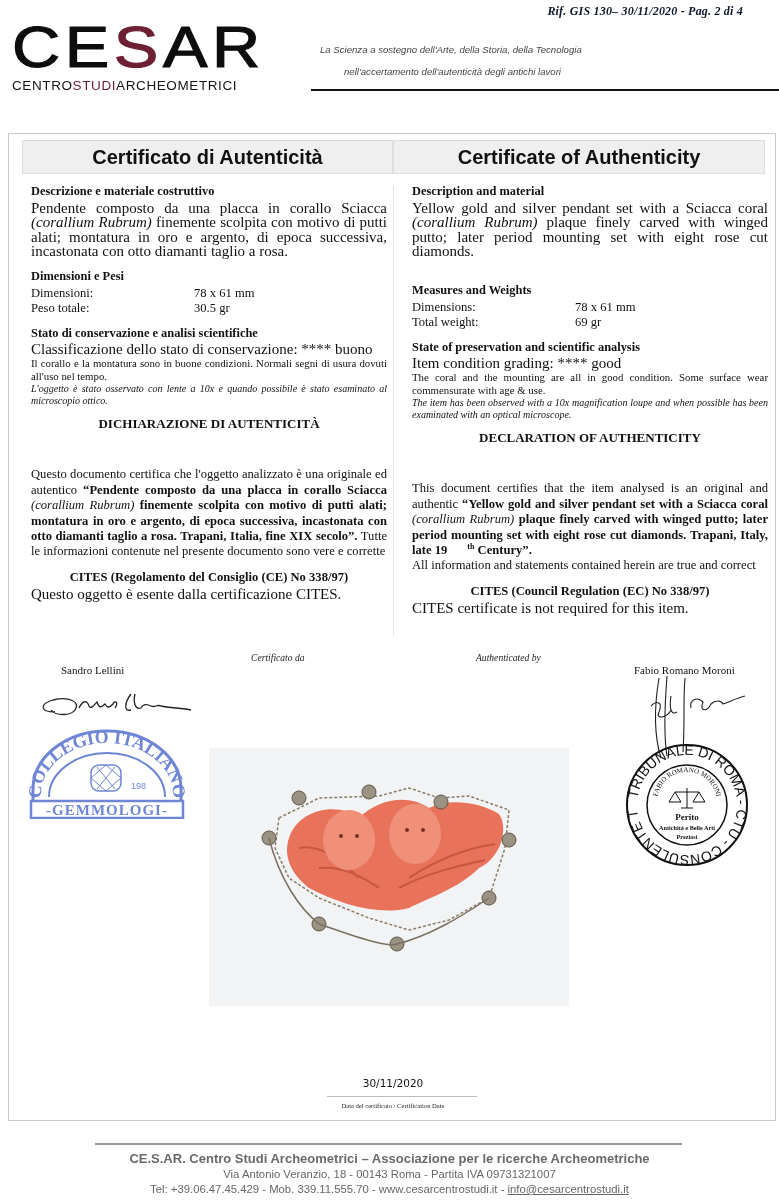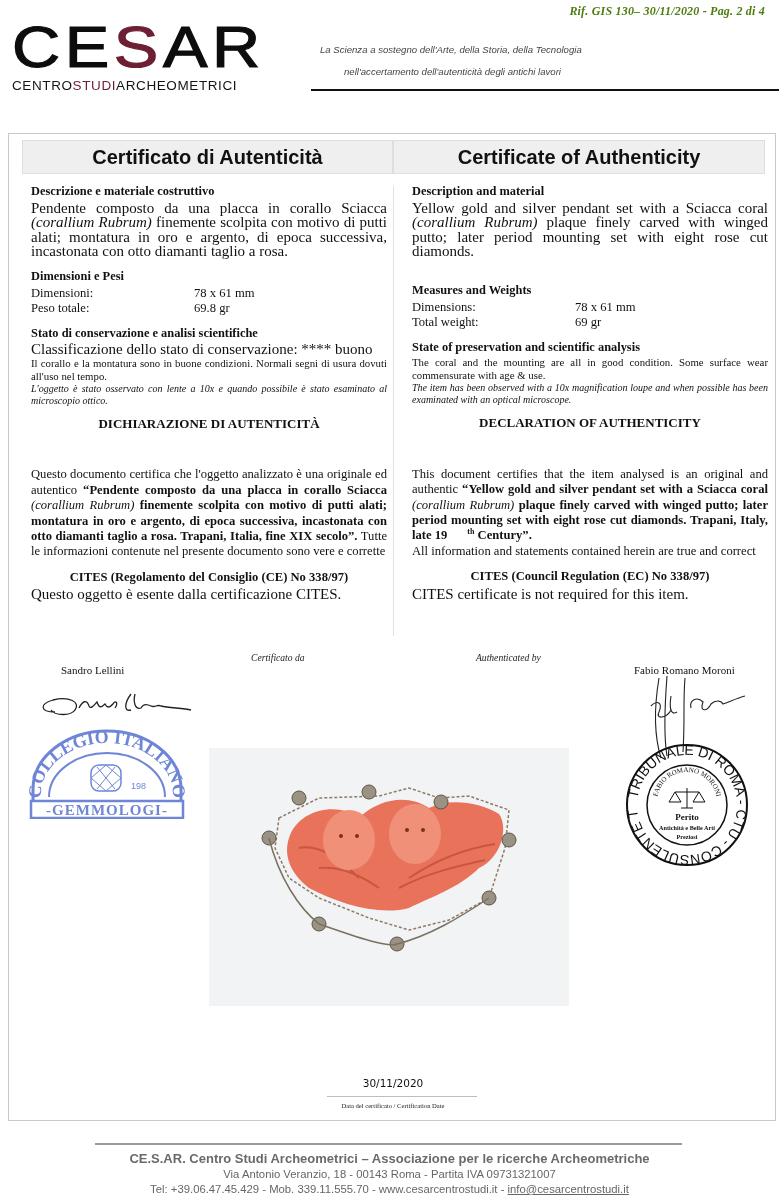--- a/index.html
+++ b/index.html
@@ -1,20 +1,20 @@
 <!DOCTYPE html>
 <html><head>
 <meta charset="utf-8">
 <style>
   * { box-sizing: border-box; margin: 0; padding: 0; }
   html, body { width: 779px; height: 1200px; background: #ffffff; overflow: hidden; }
   body { position: relative; font-family: "Liberation Serif", serif; color: #111; }
 
   
-  .ref { position: absolute; right: 14px; top: 4px; font-family: "Liberation Serif", serif; font-style: italic; font-weight: bold; font-size: 12px; color: #4d7c0f; letter-spacing: 0.2px; }
+  .ref { position: absolute; right: 36px; top: 4px; font-family: "Liberation Serif", serif; font-style: italic; font-weight: bold; font-size: 12px; color: #0f172a; letter-spacing: 0.2px; }
   .logo { position: absolute; left: 12px; top: 22px; width: 270px; }
   .logo-main { font-family: "Liberation Sans", sans-serif; font-size: 58px; line-height: 50px; letter-spacing: 4px; color: #0d0d0d; font-weight: normal; transform: scaleX(1.15); transform-origin: left; -webkit-text-stroke: 1.2px #0d0d0d; }
   .logo-main .accent { color: #6d1f33; -webkit-text-stroke: 1.2px #6d1f33; }
   .logo-sub { font-family: "Liberation Sans", sans-serif; font-size: 13.5px; letter-spacing: 0.6px; color: #151515; margin-top: 6px; white-space: nowrap; }
   .logo-sub .accent { color: #6d1f33; }
   .tagline { position: absolute; left: 312px; width: 467px; text-align: center; font-family: "Liberation Sans", sans-serif; font-style: italic; font-size: 9.6px; color: #444; }
   .tag1 { top: 44px; left: 320px; text-align:left; width:auto; }
   .tag2 { top: 66px; left: 344px; text-align:left; width:auto; }
   .header-rule { position: absolute; left: 311px; top: 89px; width: 468px; height: 2px; background: #111; }
 
@@ -86,21 +86,21 @@
       <div class="p big"><span>Pendente composto da una placca in corallo Sciacca </span><i>(corallium Rubrum)</i><span> finemente scolpita con motivo di putti alati; montatura in oro e argento, di epoca successiva, incastonata con otto diamanti taglio a rosa.</span></div>
     </div>
     <div class="sec">
       <div class="h">Dimensioni e Pesi</div>
       <div class="kv">
           <span class="k">Dimensioni:</span>
           <span>78 x 61 mm</span>
         </div>
       <div class="kv">
           <span class="k">Peso totale:</span>
-          <span>69.8 gr</span>
+          <span>30.5 gr</span>
         </div>
     </div>
     <div class="sec">
       <div class="h">Stato di conservazione e analisi scientifiche</div>
       <div class="big">Classificazione dello stato di conservazione: **** buono</div>
       <div class="small">Il corallo e la montatura sono in buone condizioni. Normali segni di usura dovuti all'uso nel tempo.</div>
       <div class="tiny-it">L'oggetto è stato osservato con lente a 10x e quando possibile è stato esaminato al microscopio ottico.</div>
     </div>
     <div class="center-h">DICHIARAZIONE DI AUTENTICITÀ</div>
     <div class="decl"><span>Questo documento certifica che l'oggetto analizzato è una originale ed autentico </span><b>“Pendente composto da una placca in corallo Sciacca </b><i>(corallium Rubrum)</i><b> finemente scolpita con motivo di putti alati; montatura in oro e argento, di epoca successiva, incastonata con otto diamanti taglio a rosa. Trapani, Italia, fine XIX secolo”.</b><span> Tutte le informazioni contenute nel presente documento sono vere e corrette</span></div>
@@ -119,20 +119,21 @@
           <span class="k">Dimensions:</span>
           <span>78 x 61 mm</span>
         </div>
       <div class="kv">
           <span class="k">Total weight:</span>
           <span>69 gr</span>
         </div>
     </div>
     <div class="sec">
       <div class="h">State of preservation and scientific analysis</div>
+      <div class="big">Item condition grading: **** good</div>
       <div class="small">The coral and the mounting are all in good condition. Some surface wear commensurate with age &amp; use.</div>
       <div class="tiny-it">The item has been observed with a 10x magnification loupe and when possible has been examinated with an optical microscope.</div>
     </div>
     <div class="center-h">DECLARATION OF AUTHENTICITY</div>
     <div class="decl"><span>This document certifies that the item analysed is an original and authentic </span><b>“Yellow gold and silver pendant set with a Sciacca coral </b><i>(corallium Rubrum)</i><b> plaque finely carved with winged putto; later period mounting set with eight rose cut diamonds. Trapani, Italy, late 19</b><b><sup>th</sup></b><b> Century”.</b><br><span>All information and statements contained herein are true and correct</span></div>
     <div class="cites-h">CITES (Council Regulation (EC) No 338/97)</div>
     <div class="big">CITES certificate is not required for this item.</div>
   </div>
 
   <div class="label-it" style="left:242px; top:518px;">Certificato da</div>

